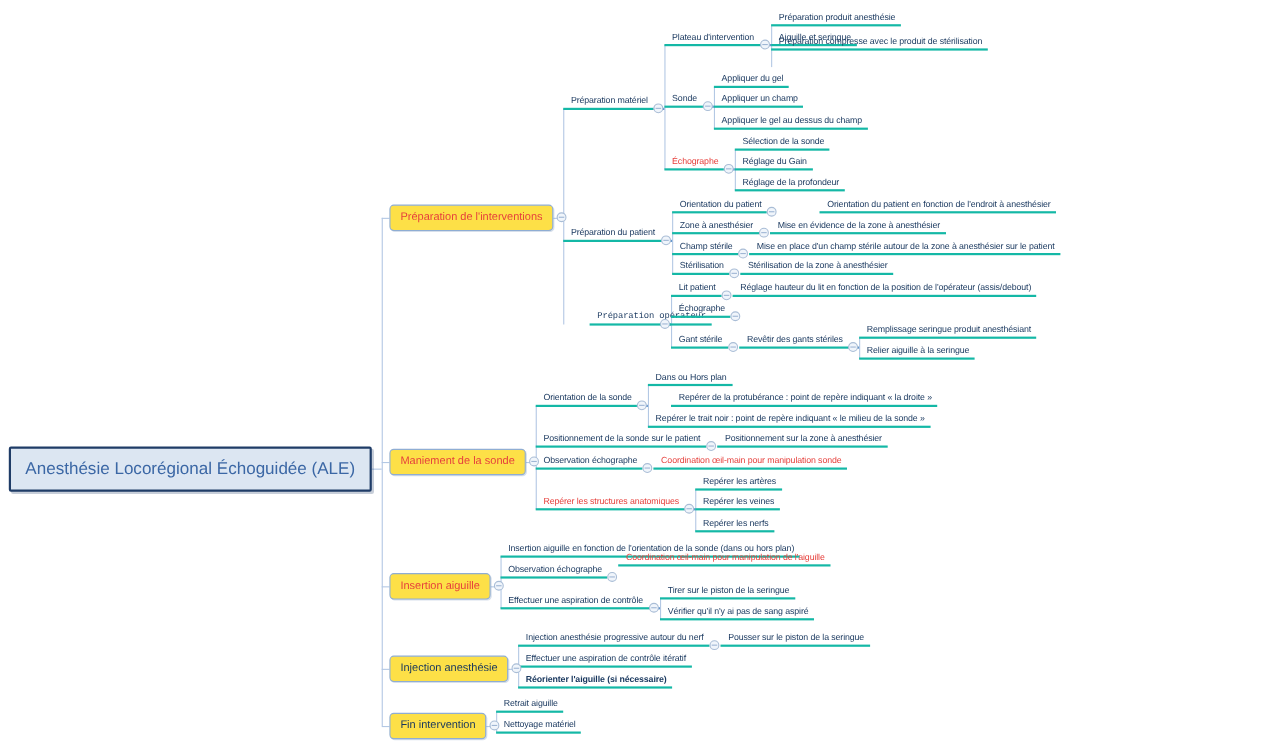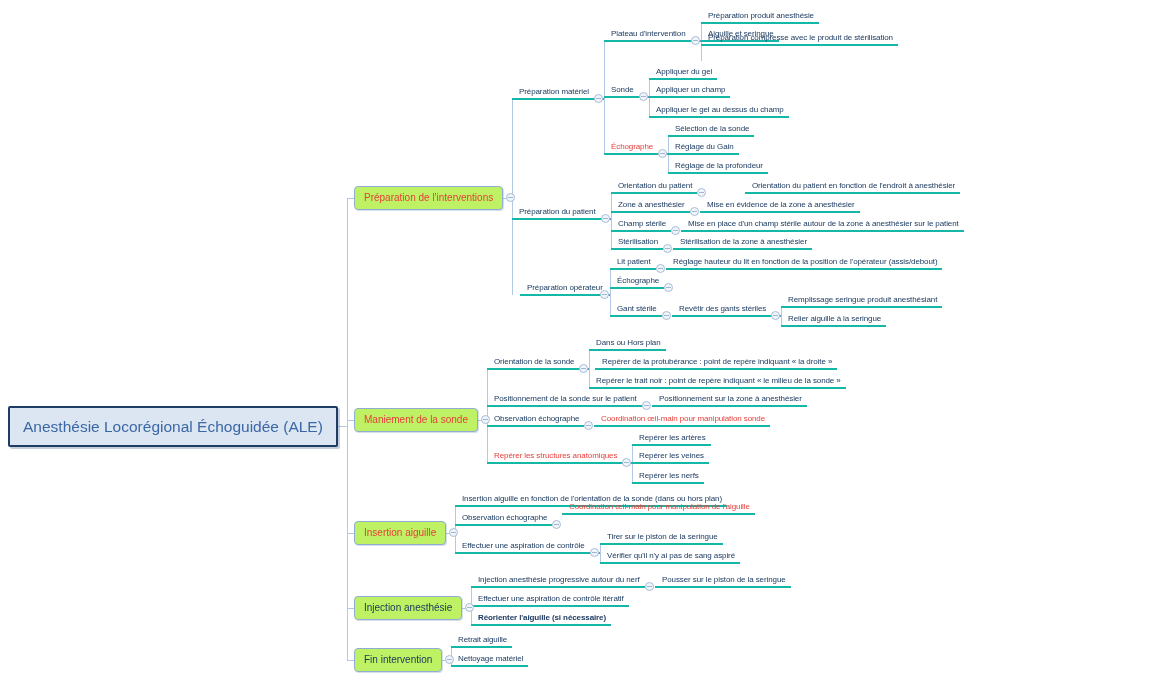--- a/index.html
+++ b/index.html
@@ -6,21 +6,21 @@
   #stage {
     position:relative; width:1156px; height:681px; background:#ffffff;
     font-family:"Liberation Sans","DejaVu Sans",sans-serif; overflow:hidden;
   }
   .node { position:absolute; white-space:nowrap; z-index:2; }
   .plain {
     font-size:8px; letter-spacing:-0.1px; line-height:9px; color:#17365d;
     padding:2px 5px 2px 7px; border-bottom:2px solid #14b8a6;
   }
   .box {
-    font-size:10px; line-height:12px; color:#17365d; background:#bef264;
+    font-size:10px; line-height:12px; color:#17365d; background:#fde047;
     border:1px solid #8fadd3; border-radius:4px; padding:5px 9px;
     box-shadow:1px 1px 0 rgba(120,150,190,.3);
   }
   .root {
     font-size:15.5px; line-height:19px; color:#3b67a5; background:#dce6f2;
     border:2px solid #1f3c67; border-radius:2px; padding:9px 13px;
     box-shadow:2px 2px 0 rgba(31,60,103,.25);
   }
   .red { color:#e6403c; }
   .cline { position:absolute; background:#b3c8e4; z-index:1; }
@@ -75,21 +75,21 @@
     <div class="collapse" style="left: 690px; top: 207px;"></div>
     <div class="node plain" style="left: 700px; top: 198px;"><span>Mise en évidence de la zone à anesthésier</span></div>
     <div class="node plain" style="left: 611px; top: 217px;"><span>Champ stérile</span></div>
     <div class="collapse" style="left: 671px; top: 226px;"></div>
     <div class="node plain" style="left: 681px; top: 217px;"><span>Mise en place d'un champ stérile autour de la zone à anesthésier sur le patient</span></div>
     <div class="node plain" style="left: 611px; top: 235px;"><span>Stérilisation</span></div>
     <div class="collapse" style="left: 663px; top: 244px;"></div>
     <div class="node plain" style="left: 673px; top: 235px;"><span>Stérilisation de la zone à anesthésier</span></div>
     <div class="cline" style="left: 611px; top: 193px; width: 1px; height: 56px;"></div>
     <div class="uline" style="left: 601px; top: 218px; width: 10px; height: 2px;"></div>
-    <div class="node plain" style="left: 520px; top: 281px;"><span>Préparation opérateur</span></div>
+    <div class="node plain" style="left: 536px; top: 281px; font-family: Liberation Mono, monospace;"><span>Préparation opérateur</span></div>
     <div class="collapse" style="left: 600px; top: 290px;"></div>
     <div class="node plain" style="left: 610px; top: 255px;"><span>Lit patient</span></div>
     <div class="collapse" style="left: 656px; top: 264px;"></div>
     <div class="node plain" style="left: 666px; top: 255px;"><span>Réglage hauteur du lit en fonction de la position de l'opérateur (assis/debout)</span></div>
     <div class="node plain" style="left: 610px; top: 274px;"><span>Échographe</span></div>
     <div class="collapse" style="left: 664px; top: 283px;"></div>
     <div class="node plain" style="left: 610px; top: 302px;"><span>Gant stérile</span></div>
     <div class="collapse" style="left: 662px; top: 311px;"></div>
     <div class="node plain" style="left: 672px; top: 302px;"><span>Revêtir des gants stériles</span></div>
     <div class="collapse" style="left: 771px; top: 311px;"></div>
@@ -99,21 +99,21 @@
     <div class="uline" style="left: 771px; top: 315px; width: 10px; height: 2px;"></div>
     <div class="cline" style="left: 610px; top: 269px; width: 1px; height: 47px;"></div>
     <div class="uline" style="left: 600px; top: 294px; width: 10px; height: 2px;"></div>
     <div class="cline" style="left: 512px; top: 99px; width: 1px; height: 196px;"></div>
     <div class="cline" style="left: 503px; top: 198px; width: 9px; height: 1px;"></div>
     <div class="node box red" style="left: 354px; top: 408px;"><span>Maniement de la sonde</span></div>
     <div class="collapse" style="left: 481px; top: 415px;"></div>
     <div class="node plain" style="left: 487px; top: 355px;"><span>Orientation de la sonde</span></div>
     <div class="collapse" style="left: 579px; top: 364px;"></div>
     <div class="node plain" style="left: 589px; top: 336px;"><span>Dans ou Hors plan</span></div>
-    <div class="node plain" style="left: 595px; top: 355px; text-align: right;"><span>Repérer de la protubérance : point de repère indiquant « la droite »</span></div>
+    <div class="node plain" style="left: 610px; top: 355px; text-align: right;"><span>Repérer de la protubérance : point de repère indiquant « la droite »</span></div>
     <div class="node plain" style="left: 589px; top: 374px;"><span>Repérer le trait noir : point de repère indiquant « le milieu de la sonde »</span></div>
     <div class="cline" style="left: 589px; top: 350px; width: 1px; height: 38px;"></div>
     <div class="uline" style="left: 579px; top: 368px; width: 10px; height: 2px;"></div>
     <div class="node plain" style="left: 487px; top: 392px;"><span>Positionnement de la sonde sur le patient</span></div>
     <div class="collapse" style="left: 642px; top: 401px;"></div>
     <div class="node plain" style="left: 652px; top: 392px;"><span>Positionnement sur la zone à anesthésier</span></div>
     <div class="node plain" style="left: 487px; top: 412px;"><span>Observation échographe</span></div>
     <div class="collapse" style="left: 584px; top: 421px;"></div>
     <div class="node plain red" style="left: 594px; top: 412px;"><span>Coordination œil-main pour manipulation sonde</span></div>
     <div class="node plain red" style="left: 487px; top: 449px;"><span>Repérer les structures anatomiques</span></div>

